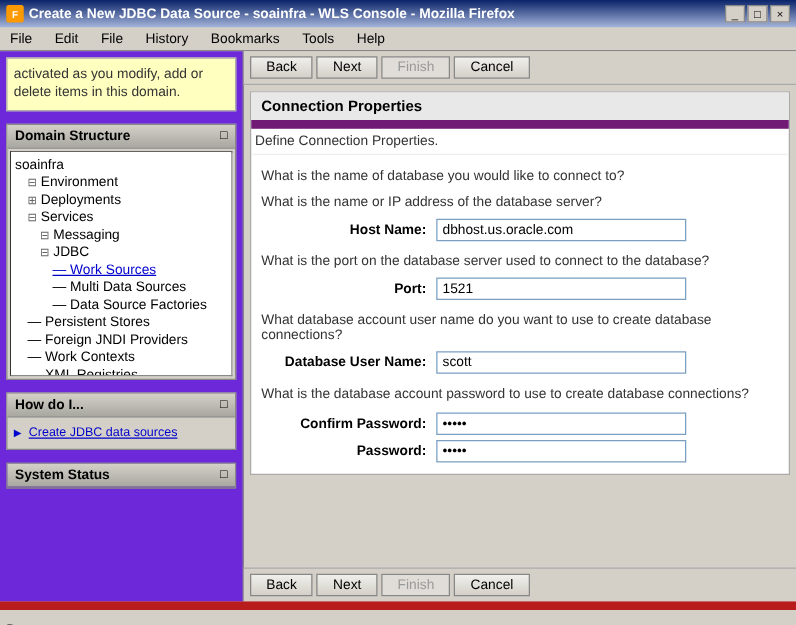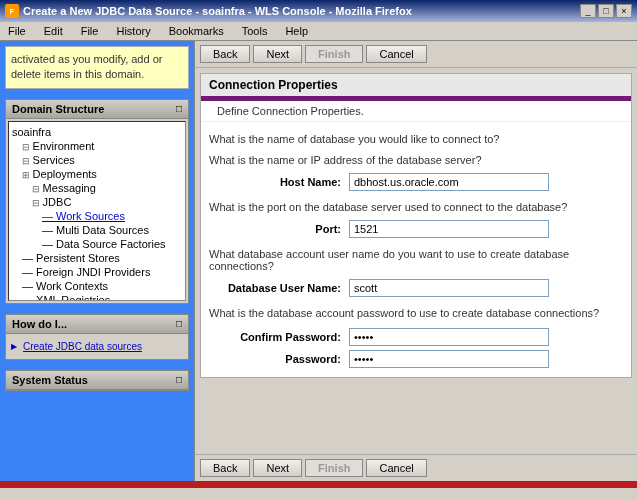--- a/index.html
+++ b/index.html
@@ -34,21 +34,21 @@
     
     .main-layout {
       display: flex;
       height: calc(500px - 22px - 20px - 18px);
     }
 
     
     .left-panel {
       width: 195px;
       min-width: 195px;
-      background: #3b82f6;
+      background: #6d28d9;
       border-right: 1px solid #888;
       display: flex;
       flex-direction: column;
       overflow: hidden;
     }
 
     .info-box {
       background: #ffffc0;
       border: 1px solid #aaa;
       margin: 5px;
@@ -105,37 +105,37 @@
       border: 1px solid #888;
       margin: 5px;
     }
     .nav-btn {
       padding: 2px 12px;
       border: 1px solid #888;
       background: linear-gradient(to bottom, #f0efec, #d4d0c8);
       cursor: pointer;
       font-size: 11px;
     }
-    .nav-btn:disabled { color: #aaa; cursor: default; font-weight: bold; }
+    .nav-btn:disabled { color: #aaa; cursor: default; }
     .nav-btn.disabled { color: #999; background: #e0ddd8; }
 
     .content-box {
       border: 1px solid #aaa;
       background: white;
       margin: 5px;
     }
     .content-header {
       background: #e8e8e8;
-      border-bottom: 5px solid #701a75;
+      border-bottom: 7px solid #701a75;
       padding: 4px 8px;
       font-weight: bold;
       font-size: 12px;
     }
     .content-subheader {
-      padding: 4px 16px;
+      padding: 4px 3px;
       font-size: 11px;
       color: #333;
       border-bottom: 1px solid #eee;
     }
     .form-area { padding: 5px 8px; }
     .form-question {
       padding: 6px 0 3px 0;
       font-size: 11px;
       color: #333;
     }
@@ -223,24 +223,24 @@
         <span class="panel-section-header-icon">□</span>
       </div>
       <div class="tree-view">
         <div class="tree-item">
           <span>soainfra</span>
         </div>
         <div class="tree-item tree-indent">
           <span class="expand-icon">⊟</span> <span>Environment</span>
         </div>
         <div class="tree-item tree-indent">
+          <span class="expand-icon">⊞</span> <span>Deployments</span>
+        </div>
+        <div class="tree-item tree-indent">
           <span class="expand-icon">⊟</span> <span>Services</span>
-        </div>
-        <div class="tree-item tree-indent">
-          <span class="expand-icon">⊞</span> <span>Deployments</span>
         </div>
         <div class="tree-item tree-indent-2">
           <span class="expand-icon">⊟</span> <span>Messaging</span>
         </div>
         <div class="tree-item tree-indent-2">
           <span class="expand-icon">⊟</span> <span>JDBC</span>
         </div>
         <div class="tree-item tree-indent-3 tree-active">
           <span>— </span><span>Work Sources</span>
         </div>

